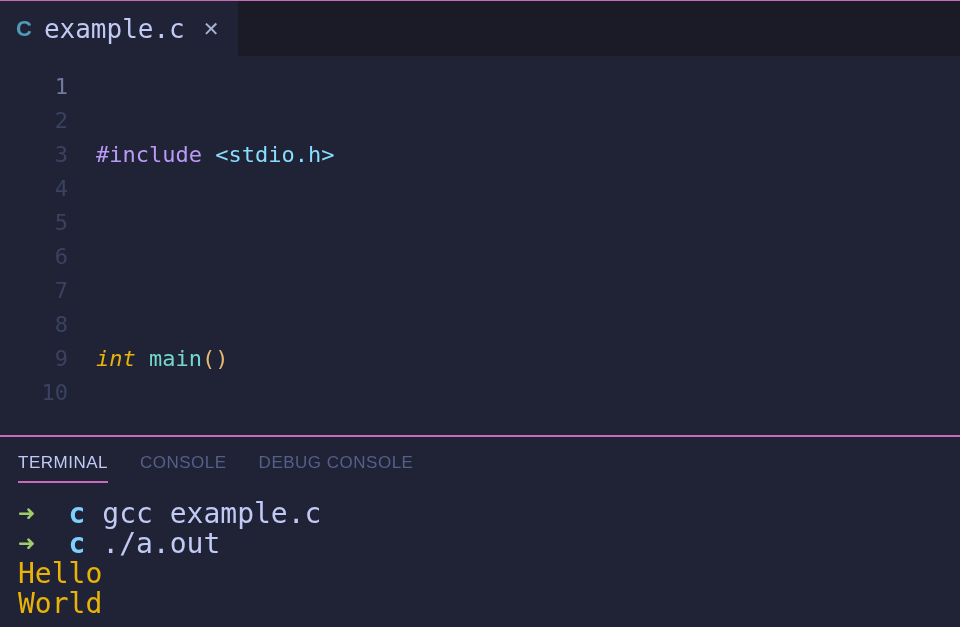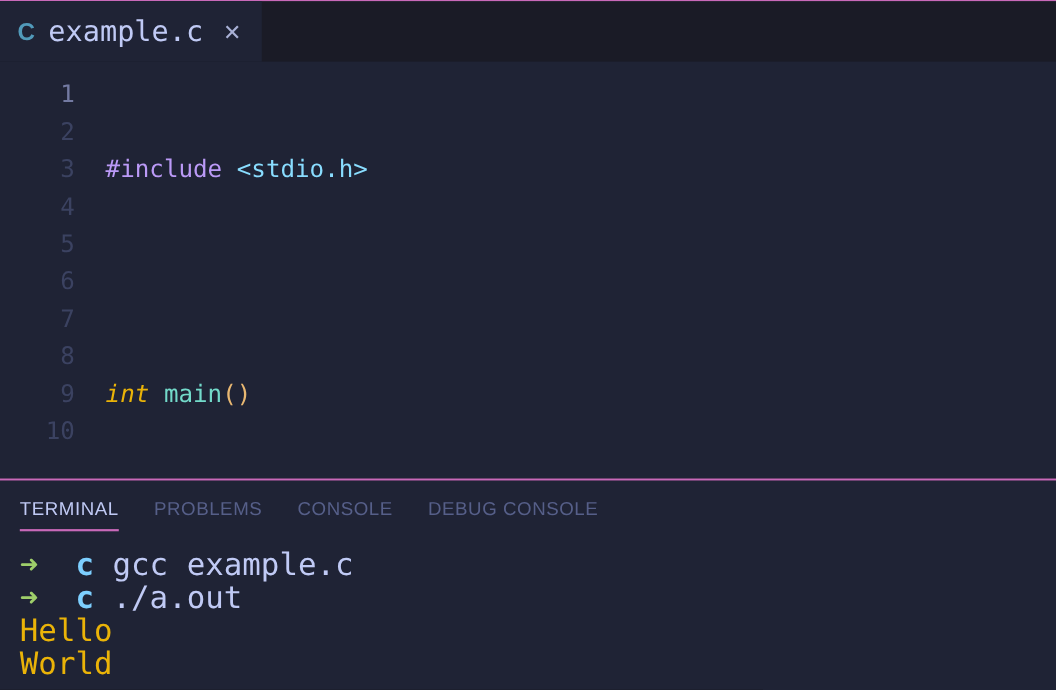--- a/index.html
+++ b/index.html
@@ -174,21 +174,20 @@
       
       
     </div>
   </div>
 
   <div class="divider"></div>
 
   <div class="panel">
     <div class="panel-tabs">
       <div class="panel-tab active">TERMINAL</div>
-      <div class="panel-tab">PROBLEMS</div>
       <div class="panel-tab">CONSOLE</div>
       <div class="panel-tab">DEBUG CONSOLE</div>
     </div>
     <div class="terminal-body">
       <div class="term-line"><span class="term-arrow">➜</span>  <span class="term-dir">c</span> <span class="term-cmd">gcc example.c</span></div>
       <div class="term-line"><span class="term-arrow">➜</span>  <span class="term-dir">c</span> <span class="term-cmd">./a.out</span></div>
       <div class="term-line term-out">Hello</div>
       <div class="term-line term-out">World</div>
     </div>
   </div>

